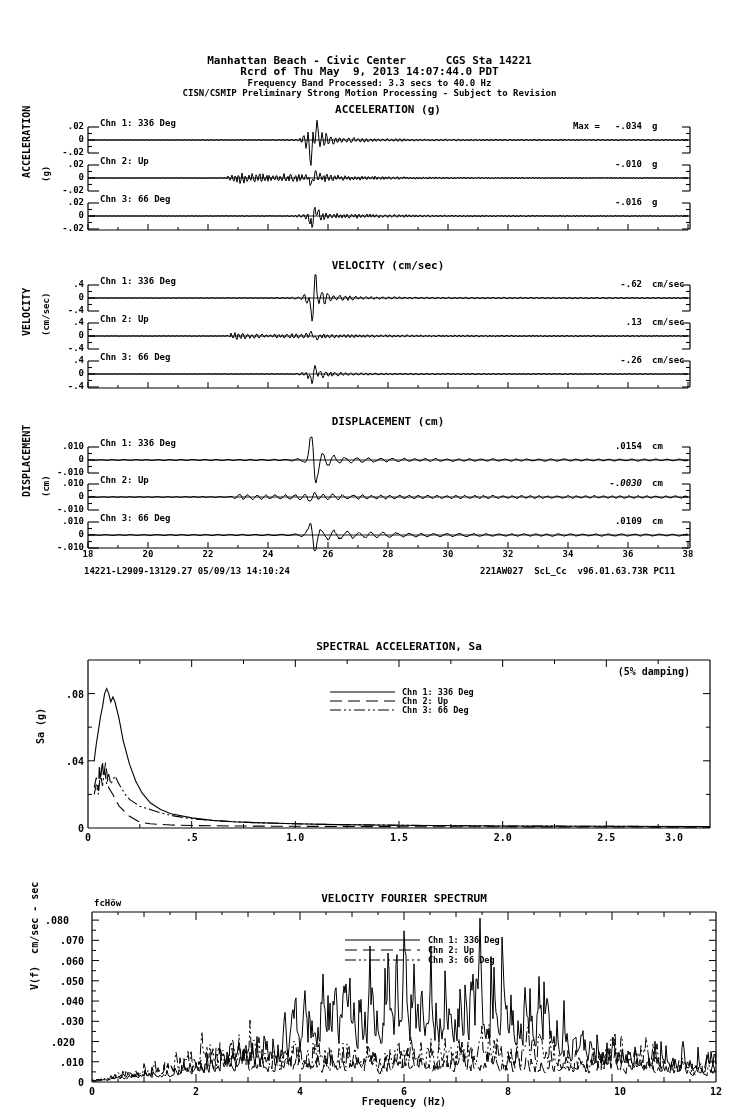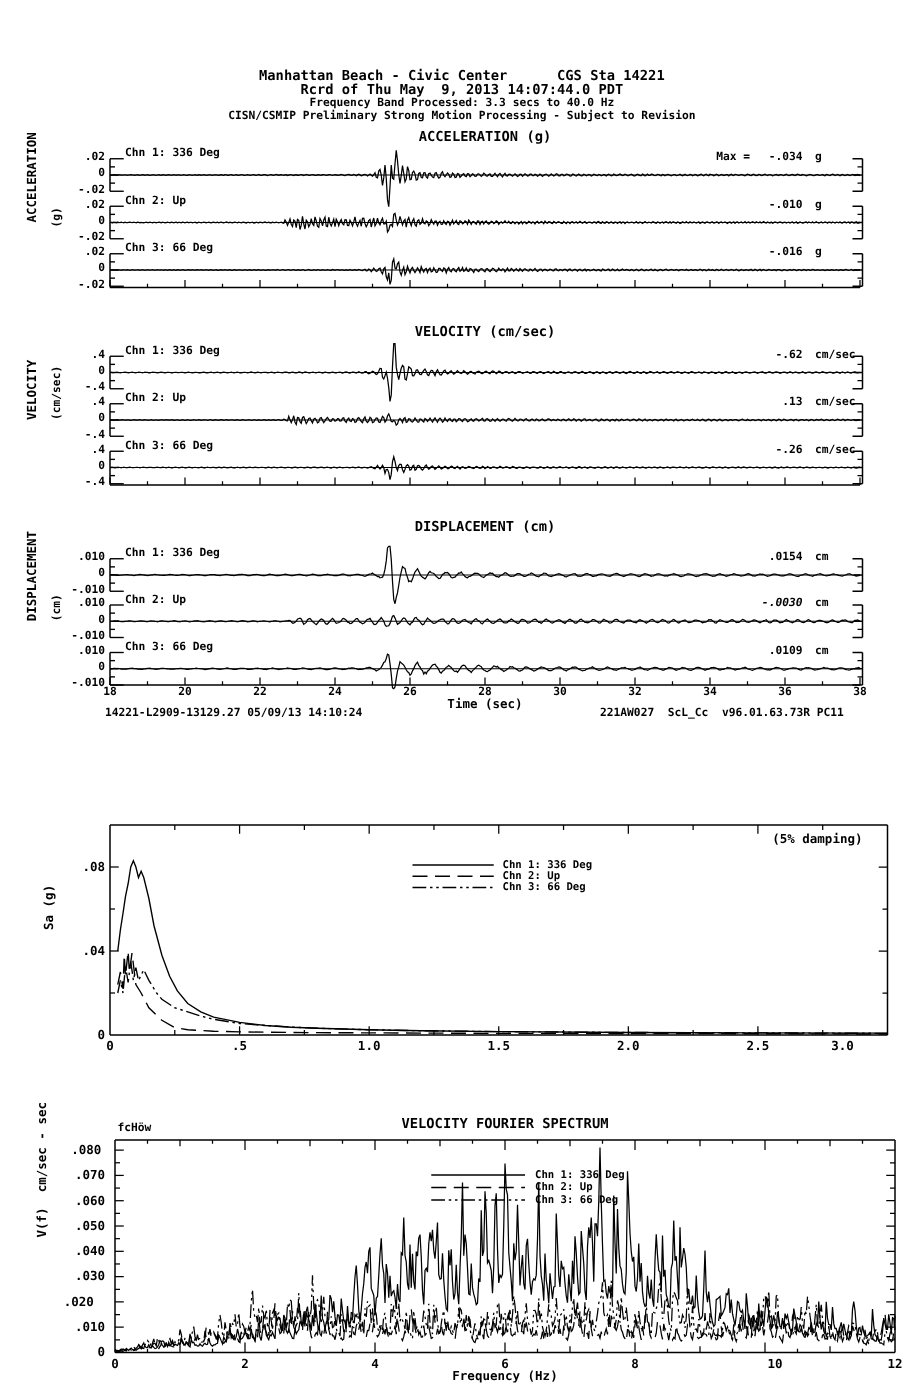--- a/index.html
+++ b/index.html
@@ -364,24 +364,24 @@
   <div class="vwrap" style="left:46px;top:336px">
       <span class="f9">(cm/sec)</span>
     </div>
   <div class="vwrap" style="left:26px;top:497px">
       <span class="f10">DISPLACEMENT</span>
     </div>
   <div class="vwrap" style="left:46px;top:497px">
       <span class="f9">(cm)</span>
     </div>
 
-  <div class="abs f10 ctr" style="left:88px;width:600px;top:558px">Time (sec)</div>
   <div class="abs f9" style="left:84px;top:567px">14221-L2909-13129.27 05/09/13 14:10:24</div>
   <div class="abs f9" style="left:480px;top:567px">221AW027  ScL_Cc  v96.01.63.73R PC11</div>
 
+  <div class="abs f11 ctr" style="left:88px;width:622px;top:641px">SPECTRAL ACCELERATION, Sa</div>
   <div class="abs f10 rt" style="left:400px;width:290px;top:666px">(5% damping)</div>
   <div class="vwrap" style="left:40px;top:744px">
       <span class="f10">Sa (g)</span>
     </div>
 
   <div class="abs f11 ctr" style="left:92px;width:624px;top:893px">VELOCITY FOURIER SPECTRUM</div>
   <div class="abs f9" style="left:94px;top:899px">fcHöw</div>
   <div class="vwrap" style="left:34px;top:990px">
       <span class="f10">V(f)  cm/sec - sec</span>
     </div>
@@ -466,21 +466,21 @@
     <div class="abs f85" style="left: 402px; top: 697px;">Chn 2: Up</div>
     <div class="abs f85" style="left: 402px; top: 706px;">Chn 3: 66 Deg</div>
     <div class="abs f10" style="left: 42px; top: 1077px; width: 42px; text-align: right;">0</div>
     <div class="abs f10" style="left: 42px; top: 1056.76px; width: 42px; text-align: right;">.010</div>
     <div class="abs f10" style="left: 42px; top: 1036.52px; width: 42px; text-align: center;">.020</div>
     <div class="abs f10" style="left: 42px; top: 1016.29px; width: 42px; text-align: right;">.030</div>
     <div class="abs f10" style="left: 42px; top: 996.048px; width: 42px; text-align: right;">.040</div>
     <div class="abs f10" style="left: 42px; top: 975.81px; width: 42px; text-align: right;">.050</div>
     <div class="abs f10" style="left: 42px; top: 955.571px; width: 42px; text-align: right;">.060</div>
     <div class="abs f10" style="left: 42px; top: 935.333px; width: 42px; text-align: right;">.070</div>
-    <div class="abs f10" style="left: 57px; top: 915.095px; width: 42px; text-align: left;">.080</div>
+    <div class="abs f10" style="left: 36px; top: 915.095px; width: 42px; text-align: center;">.080</div>
     <div class="abs f10" style="left: 78px; top: 1086px; width: 28px; text-align: center;">0</div>
     <div class="abs f10" style="left: 182px; top: 1086px; width: 28px; text-align: center;">2</div>
     <div class="abs f10" style="left: 286px; top: 1086px; width: 28px; text-align: center;">4</div>
     <div class="abs f10" style="left: 390px; top: 1086px; width: 28px; text-align: center;">6</div>
     <div class="abs f10" style="left: 494px; top: 1086px; width: 28px; text-align: center;">8</div>
     <div class="abs f10" style="left: 598px; top: 1086px; width: 28px; text-align: right;">10</div>
     <div class="abs f10" style="left: 702px; top: 1086px; width: 28px; text-align: center;">12</div>
     <div class="abs f85" style="left: 428px; top: 936px;">Chn 1: 336 Deg</div>
     <div class="abs f85" style="left: 428px; top: 946px;">Chn 2: Up</div>
     <div class="abs f85" style="left: 428px; top: 956px;">Chn 3: 66 Deg</div>

